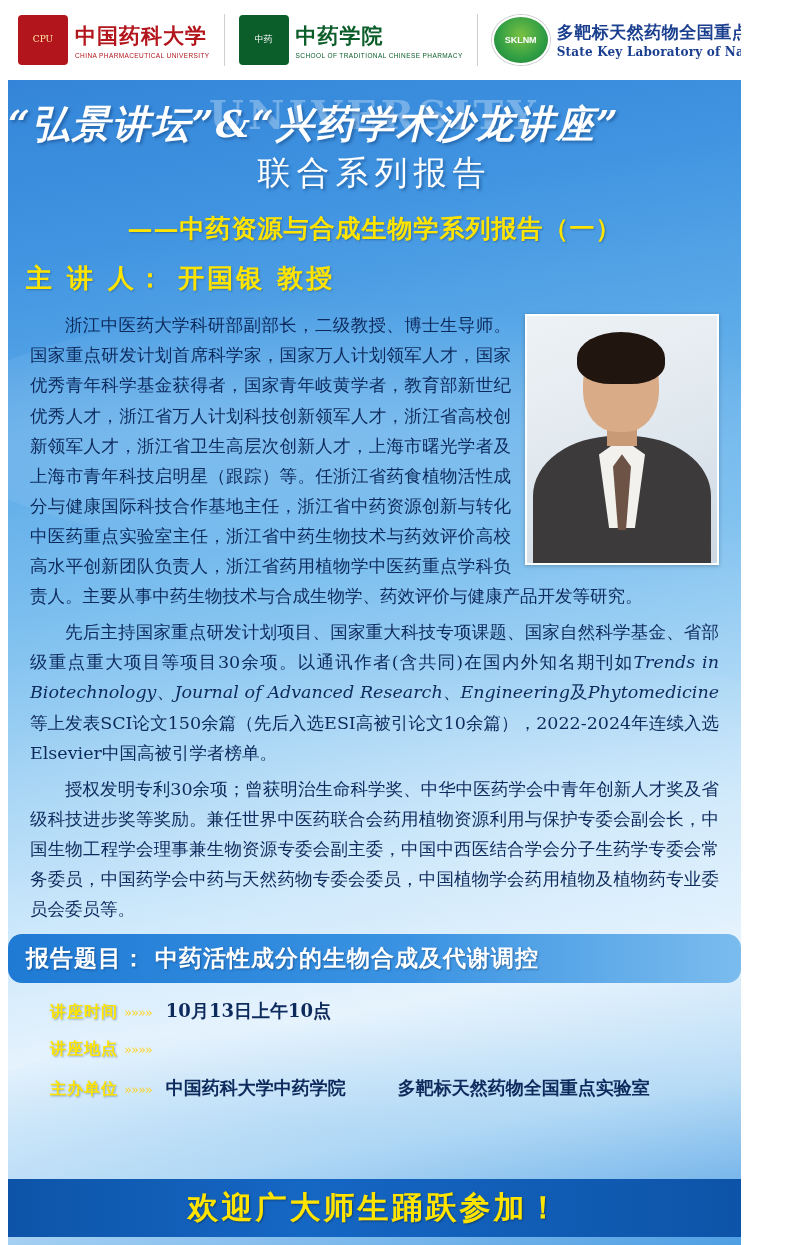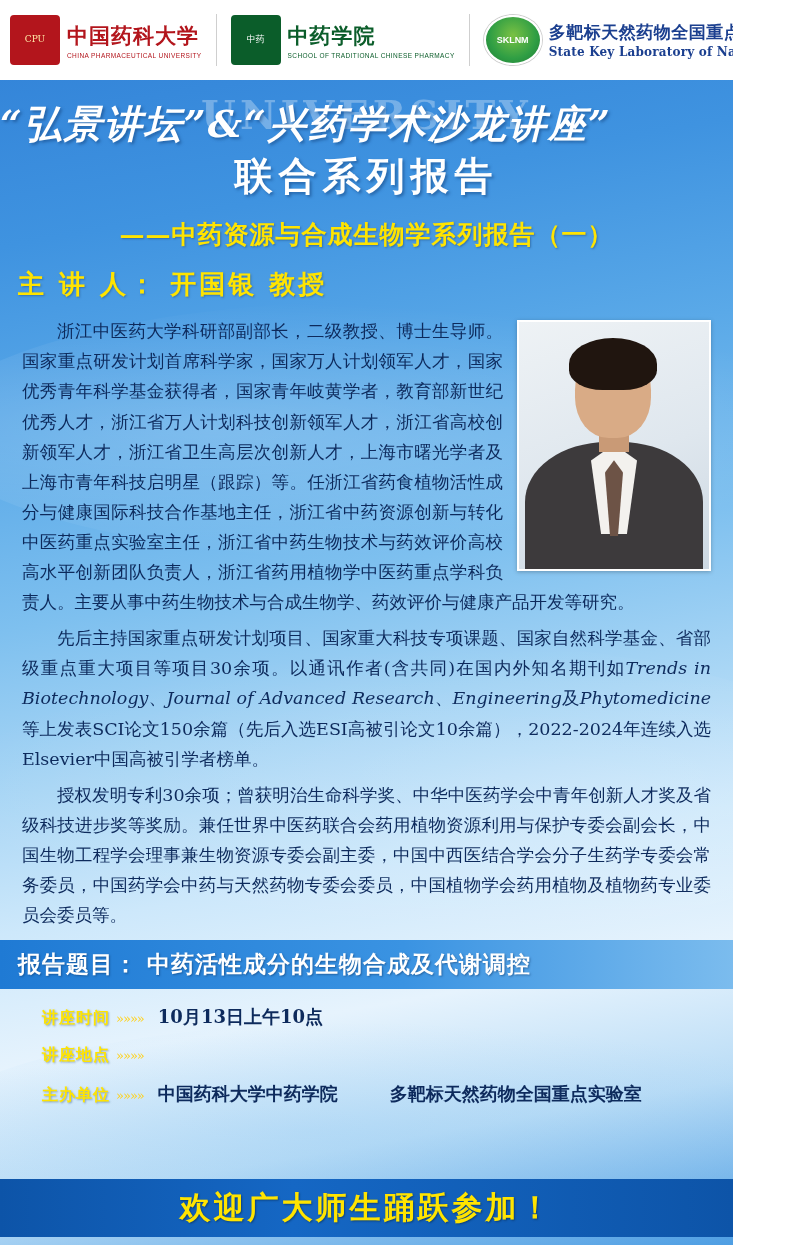--- a/index.html
+++ b/index.html
@@ -9,20 +9,21 @@
   }
   body {
     font-family: "Liberation Sans", sans-serif;
   }
   .poster {
     position: relative;
     width: 733px;
     height: 1245px;
     overflow: hidden;
     background: linear-gradient(170deg, #2f7fd6 0%, #3f93e0 18%, #5aa9e8 32%, #7ec0ef 46%, #a9d6f5 58%, #cde8fb 68%, #e6f3fd 78%, #b9dcf6 88%, #4e9ee3 100%);
+    margin-left: 8px;
   }
   
   .wave {
     position: absolute;
     left: -10%;
     width: 130%;
     border-radius: 50%;
     opacity: .35;
     pointer-events: none;
   }
@@ -133,22 +134,22 @@
     font-size: 38px;
     color: #ffffff;
     letter-spacing: 2px;
     text-shadow: 2px 2px 3px rgba(20,70,130,.55);
     line-height: 1.35;
     font-style: italic;
   }
   .title-sub {
     text-align: center;
     font-family: "DejaVu Serif", serif;
-    font-weight: bold;
-    font-size: 38px;
+    font-weight: normal;
+    font-size: 33px;
     color: #ffffff;
     letter-spacing: 6px;
     text-shadow: 2px 2px 3px rgba(20,70,130,.55);
     margin-top: 2px;
   }
   .title-series {
     margin-top: 16px;
     text-align: center;
     font-family: "DejaVu Serif", serif;
     font-weight: bold;
@@ -217,20 +218,21 @@
   .topic-band {
     margin-top: 10px;
     background: linear-gradient(90deg, #1f7ad4 0%, #3a93e2 55%, #7bbcee 100%);
     padding: 9px 0 9px 18px;
     font-family: "DejaVu Serif", serif;
     font-weight: bold;
     font-size: 23px;
     color: #ffffff;
     letter-spacing: 1px;
     text-shadow: 1px 1px 2px rgba(10,50,100,.5);
+    border-radius: 14px;
   }
 
   .info-rows {
     margin: 16px 0 0 42px;
     font-family: "DejaVu Serif", serif;
   }
   .info-row {
     display: flex;
     align-items: baseline;
     margin-bottom: 16px;

